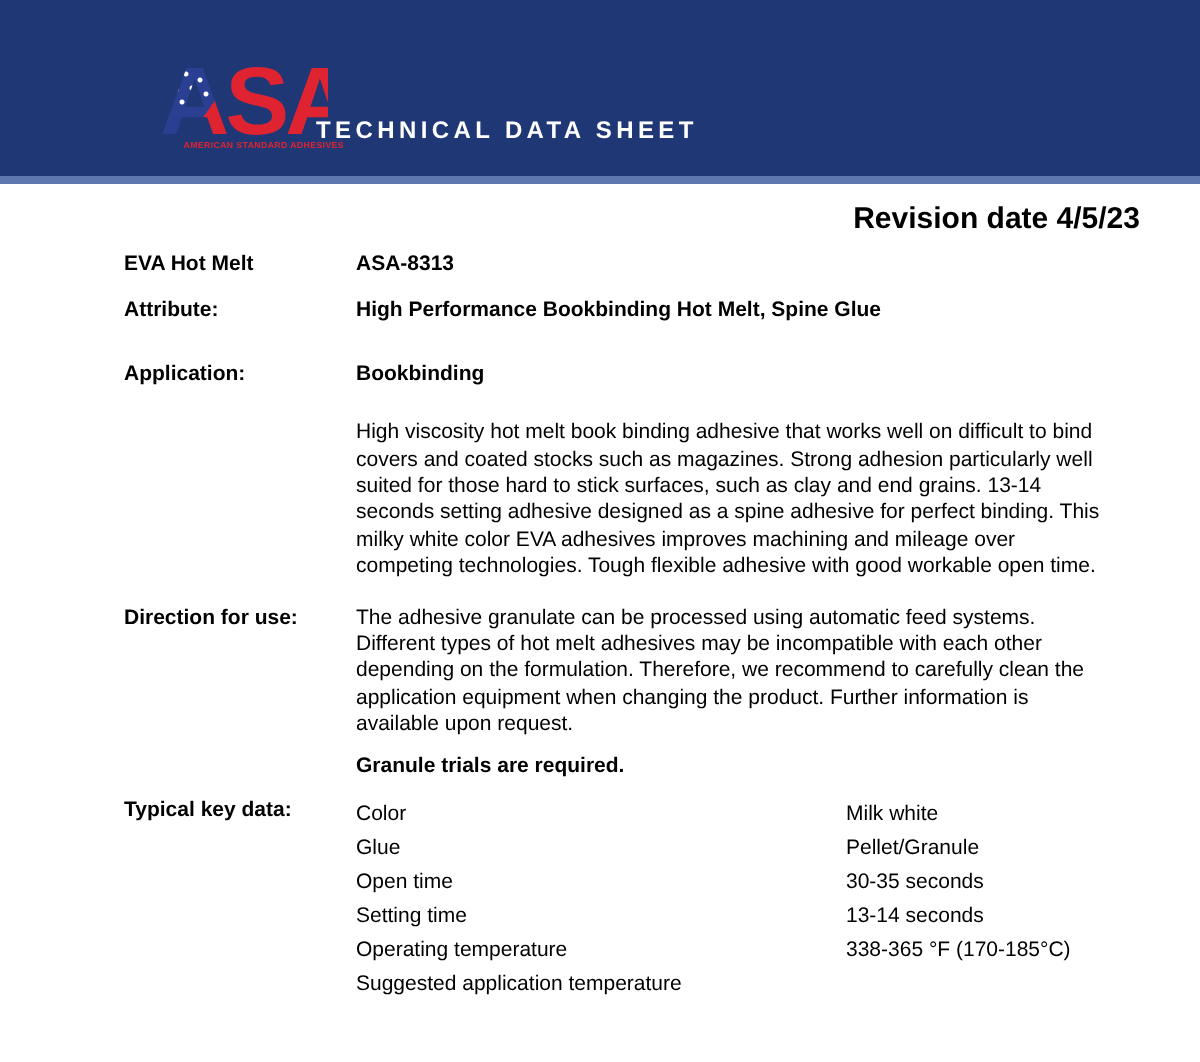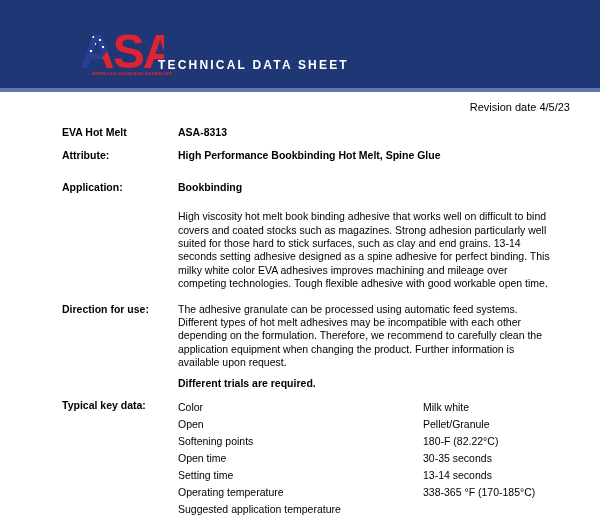--- a/index.html
+++ b/index.html
@@ -26,21 +26,21 @@
   }
   .logo-tagline{
     font-size:6px;font-weight:bold;color:#e02330;white-space:nowrap;
     transform:scale(0.72);transform-origin:center top;margin-top:1px;letter-spacing:0.3px;
   }
   .title{
     position:absolute;left:158px;top:58px;margin:0;
     color:#ffffff;font-size:12px;font-weight:900;letter-spacing:2.2px;white-space:nowrap;
   }
   
-  .revision{position:absolute;top:101px;right:30px;font-size:11px;font-weight:normal;}
+  .revision{position:absolute;top:101px;right:30px;font-size:15px;font-weight:bold;}
   
   .content{position:absolute;left:62px;top:126px;right:30px;font-size:10.5px;line-height:13.4px;}
   .row{display:flex;align-items:flex-start;}
   .row .lbl{width:116px;flex:none;font-weight:bold;}
   .row .val{flex:1;max-width:374px;}
   .mb-lg{margin-bottom:10px;}
   .mb-md{margin-bottom:18px;}
   .bold{font-weight:bold;}
   .para{margin:0 0 6px 0;}
   .para-gap{margin:16px 0 12px 0;}
@@ -83,38 +83,34 @@
       <div class="val">
         <div class="bold">Bookbinding</div>
         <p class="para para-gap">High viscosity hot melt book binding adhesive that works well on difficult to bind covers and coated stocks such as magazines. Strong adhesion particularly well suited for those hard to stick surfaces, such as clay and end grains.  13-14 seconds setting adhesive designed as a spine adhesive for perfect binding. This milky white color EVA adhesives improves machining and mileage over competing technologies. Tough flexible adhesive with good workable open time.</p>
       </div>
     </div>
 
     <div class="row">
       <span class="lbl">Direction for use:</span>
       <div class="val">
         <p class="para">The adhesive granulate can be processed using automatic feed systems. Different types of hot melt adhesives may be incompatible with each other depending on the formulation. Therefore, we recommend to carefully clean the application equipment when changing the product. Further information is available upon request.</p>
-        <div class="note">Different trials are required.</div>
+        <div class="note">Granule trials are required.</div>
       </div>
     </div>
 
     <div class="row">
       <span class="lbl">Typical key data:</span>
       <div class="val">
         <div class="trow">
           <span class="tprop">Color</span>
           <span class="tval">Milk white</span>
         </div>
         <div class="trow">
-          <span class="tprop">Open</span>
+          <span class="tprop">Glue</span>
           <span class="tval">Pellet/Granule</span>
-        </div>
-        <div class="trow">
-          <span class="tprop">Softening points</span>
-          <span class="tval">180-F (82.22°C)</span>
         </div>
         <div class="trow">
           <span class="tprop">Open time</span>
           <span class="tval">30-35 seconds</span>
         </div>
         <div class="trow">
           <span class="tprop">Setting time</span>
           <span class="tval">13-14 seconds</span>
         </div>
         <div class="trow">

